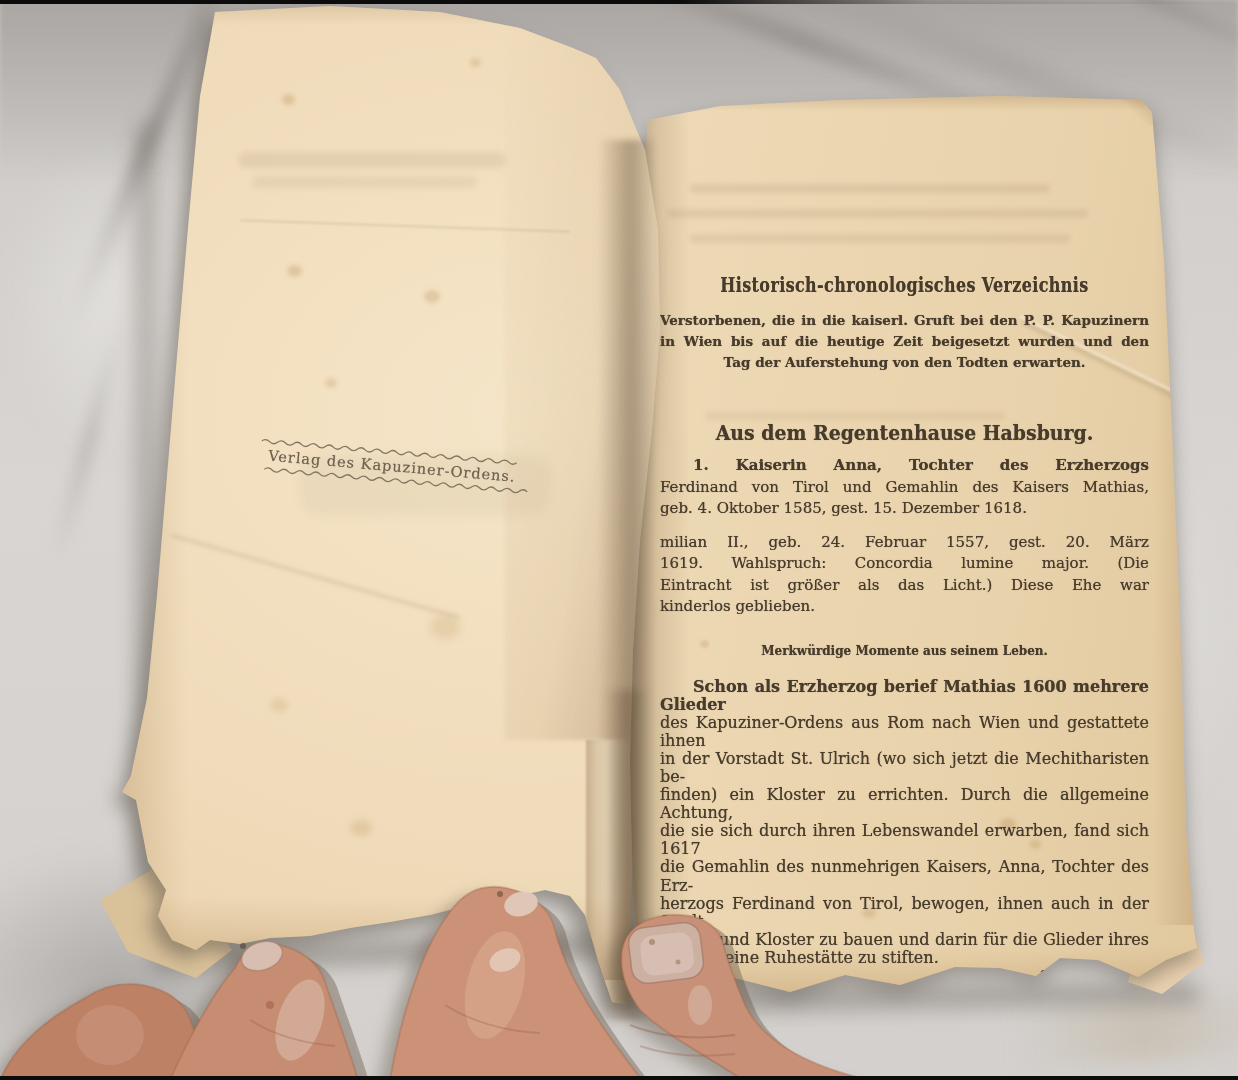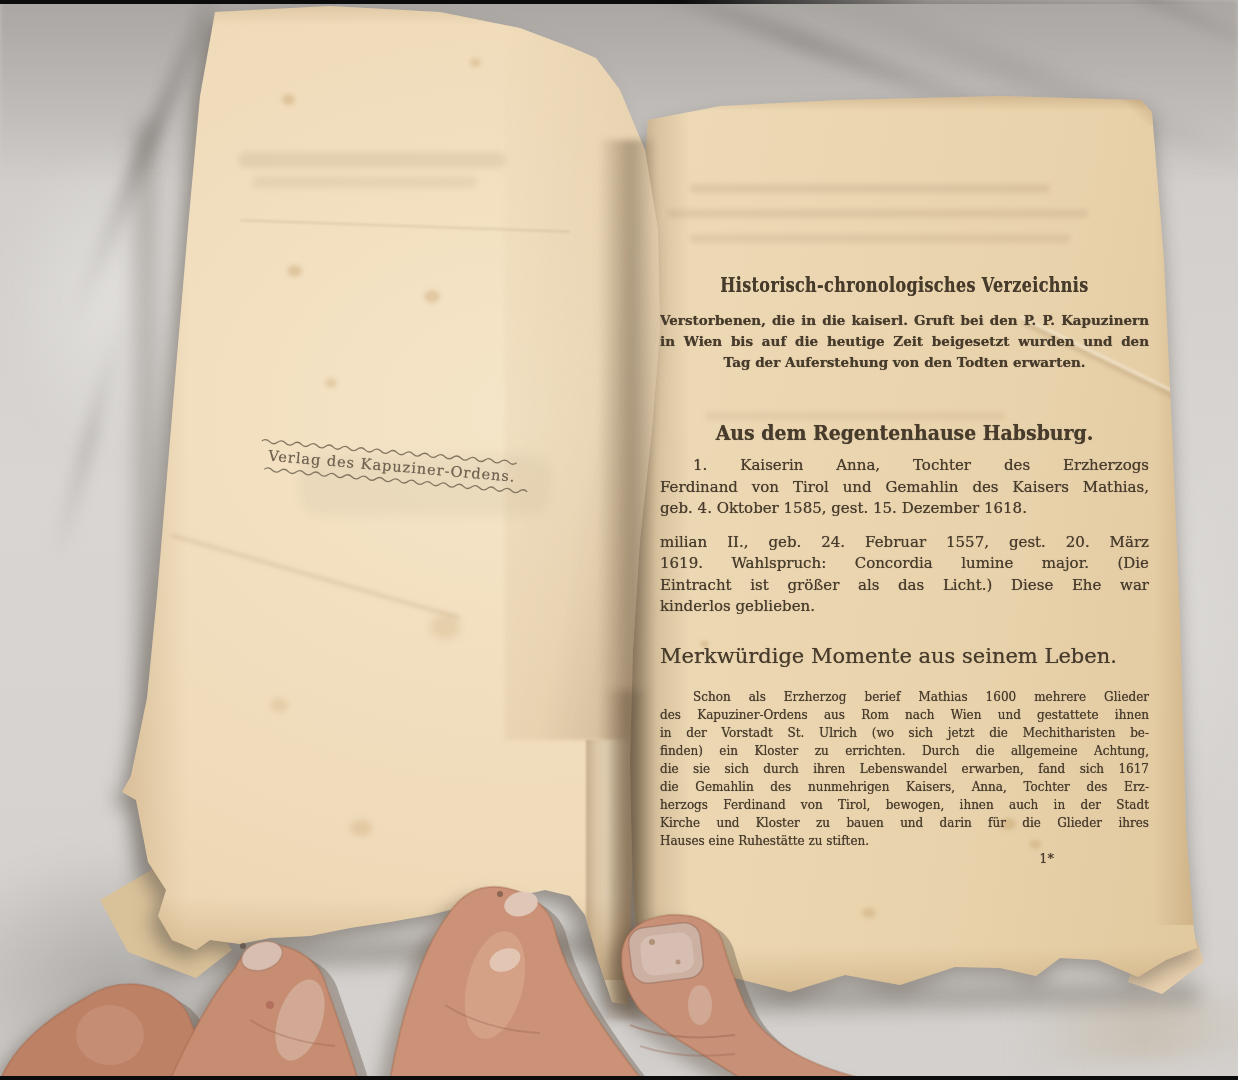--- a/index.html
+++ b/index.html
@@ -20,27 +20,27 @@
            text-shadow:0 0 0.7px rgba(71,59,44,0.8);}
   .t-title{font-size:21px;font-weight:bold;text-align:center;transform:scaleX(0.76);letter-spacing:0.5px;white-space:nowrap;}
   .t-aller{font-size:12px;font-weight:bold;text-align:center;margin-top:12px;}
   .blk{margin:0;}
   .intro{margin-top:13px;}
   .intro .line{font-size:13.5px;line-height:21px;font-weight:bold;}
   .t-sec{margin-top:48px;font-size:20.5px;font-weight:bold;text-align:center;transform:scaleX(0.92);white-space:nowrap;}
   .entry1{margin-top:10px;}
   .entry2{margin-top:12px;}
   .entry1 .line,.entry2 .line{font-size:15px;line-height:21.5px;}
-  .t-mom{margin-top:26px;font-size:21px;font-weight:normal;}
+  .t-mom{margin-top:26px;font-size:12px;font-weight:bold;text-align:center;}
   .body{margin-top:20px;}
-  .body .line{font-size:12px;line-height:18.1px;}
+  .body .line{font-size:16px;line-height:18.1px;}
   .line{text-align:justify;text-align-last:justify;}
   .line.end{text-align-last:left;}
   .line.ctr{text-align:right;text-align-last:center;}
-  .ind{text-indent:33px;}
+  .ind{text-indent:33px;font-weight:bold;}
   .t-sig{margin-top:1px;text-align:right;padding-right:95px;font-size:13px;}
   .stamp{position:absolute;left:262px;top:436px;width:264px;transform:rotate(4.9deg);transform-origin:0 0;}
   .stamp-text{font-size:14.5px;letter-spacing:1px;text-align:center;color:#6e6150;
               text-shadow:0 0 0.8px rgba(110,97,80,0.6);margin:1px 0;}
   svg.wave{display:block;}
   .bar{position:absolute;left:0;width:1238px;height:4px;background:#0c0c0c;z-index:60;}
   .hand{position:absolute;left:0;top:820px;width:960px;height:260px;z-index:40;
         filter:drop-shadow(-12px 9px 8px rgba(85,70,58,0.38));}
   .spine{position:absolute;z-index:30;}
   .zpages{z-index:10;} .zpagel{z-index:20;}

